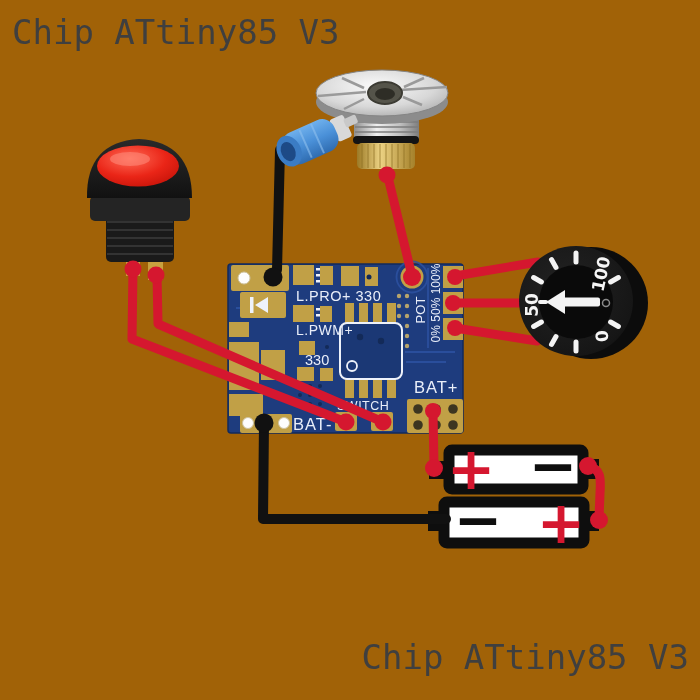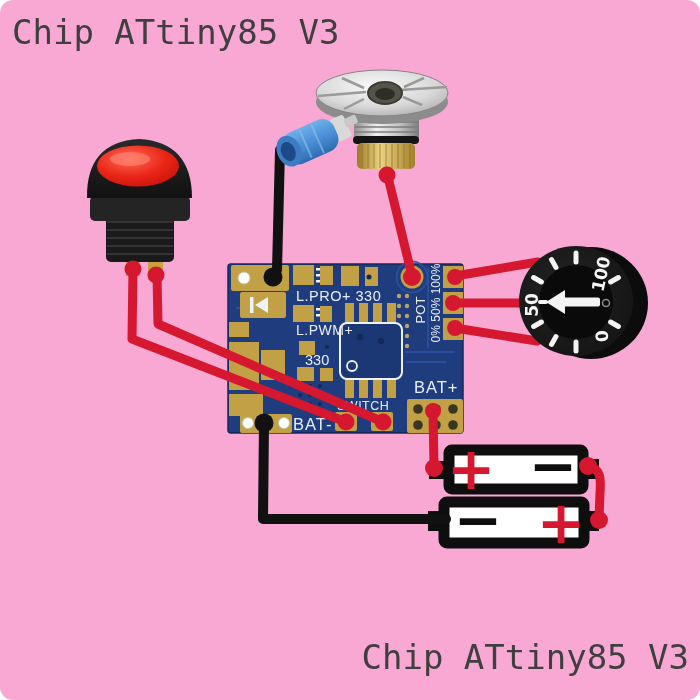--- a/index.html
+++ b/index.html
@@ -1,17 +1,17 @@
 <!DOCTYPE html>
 <html><head>
 <meta charset="utf-8">
 <style>
   html,body{margin:0;padding:0;background:#ffffff;}
-  #canvas{position:relative;width:700px;height:700px;background:#f9a8d4;overflow:hidden;
-          font-family:"Liberation Sans", sans-serif;border-radius:13px;}
+  #canvas{position:relative;width:700px;height:700px;background:#a16207;overflow:hidden;
+          font-family:"Liberation Sans", sans-serif;}
   svg{display:block;}
   text{user-select:none;}
   .title{font-family:"DejaVu Sans Mono", monospace;font-size:34px;fill:#3f3f3f;letter-spacing:0px;}
   .silk{font-family:"Liberation Sans", sans-serif;fill:#e9eef9;}
   .dialnum{font-family:"DejaVu Sans", sans-serif;font-weight:bold;fill:#f5f5f5;}
   .batsym{font-family:"DejaVu Sans", sans-serif;font-weight:bold;}
 </style>
 </head>
 <body>
 

